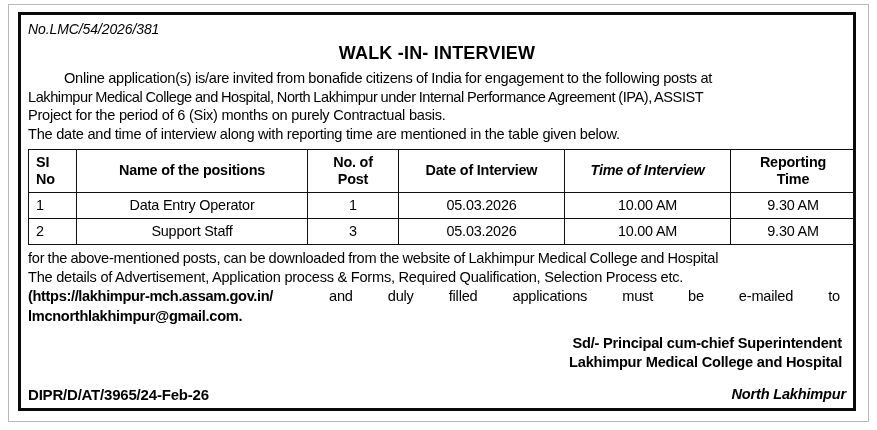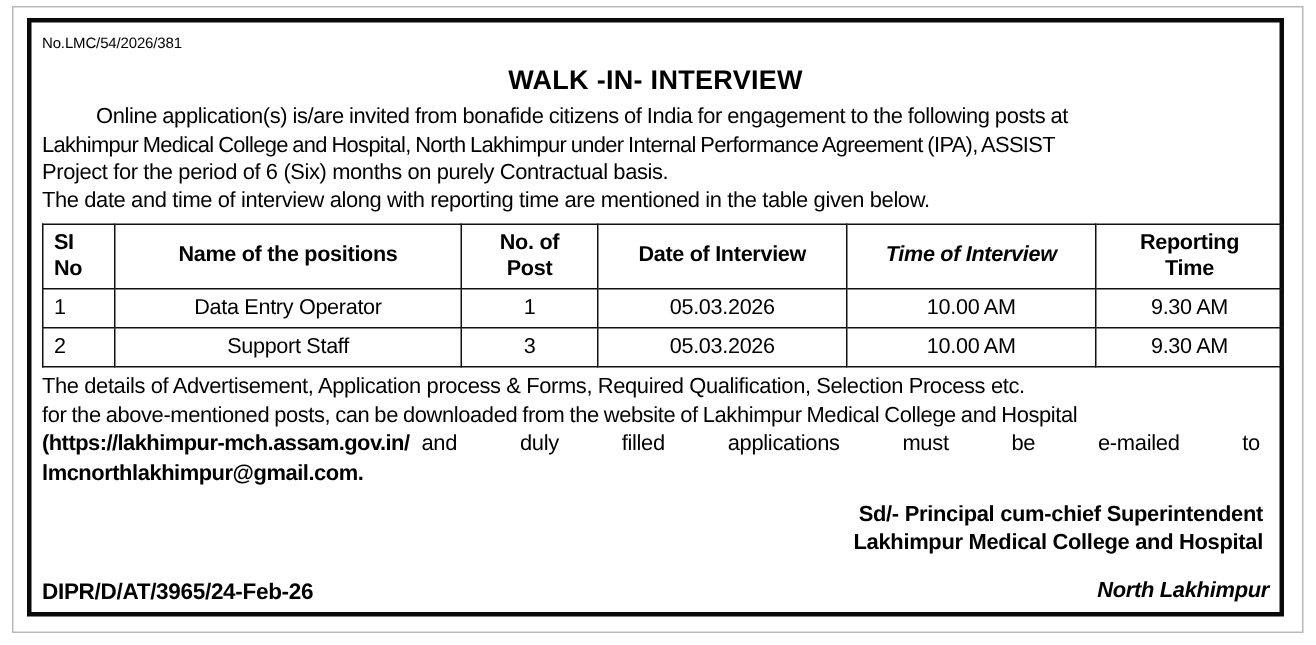--- a/index.html
+++ b/index.html
@@ -51,24 +51,25 @@
   .notice-inner {
     position: relative;
     width: 100%;
     height: 100%;
     box-sizing: border-box;
     padding: 5px 7px 0 7px;
   }
 
   
   .ref-no {
-    font-size: 10px;
+    font-size: 14px;
     line-height: 19px;
     letter-spacing: -0.1px;
     white-space: nowrap;
+    font-style: italic;
   }
 
   .title {
     text-align: center;
     font-size: 18px;
     font-weight: bold;
     line-height: 27px;
     letter-spacing: 0.2px;
     margin-top: 1px;
     margin-bottom: 2px;
@@ -143,20 +144,21 @@
   .lower {
     margin-top: 4px;
   }
   .line-url {
     font-size: 14.6px;
     line-height: 19.5px;
     letter-spacing: -0.2px;
     display: flex;
     align-items: center;
     white-space: nowrap;
+    gap: 48px;
   }
   .line-url .url-bold {
     font-weight: bold;
     letter-spacing: -0.35px;
   }
   .line-url .spread {
     flex: 1 1 auto;
     display: flex;
     justify-content: space-between;
     padding: 0 6px 0 8px;
@@ -266,25 +268,25 @@
             <td>Support Staff</td>
             <td>3</td>
             <td>05.03.2026</td>
             <td>10.00 AM</td>
             <td>9.30 AM</td>
           </tr>
         </tbody>
       </table>
 
       <div class="lower">
+        <p class="para-last-line para-tight">
+          <span>for the above-mentioned posts, can be downloaded from the website of Lakhimpur Medical College and Hospital</span>
+        </p>
         <p class="para-last-line">
           <span class="indent"></span><span>The details of Advertisement, Application process &amp; Forms, Required Qualification, Selection Process etc.</span>
-        </p>
-        <p class="para-last-line para-tight">
-          <span>for the above-mentioned posts, can be downloaded from the website of Lakhimpur Medical College and Hospital</span>
         </p>
 
         <div class="line-url">
           <span class="url-bold">(https://lakhimpur-mch.assam.gov.in/</span>
           <span class="spread">
             <span>and</span>
             <span>duly</span>
             <span>filled</span>
             <span>applications</span>
             <span>must</span>

